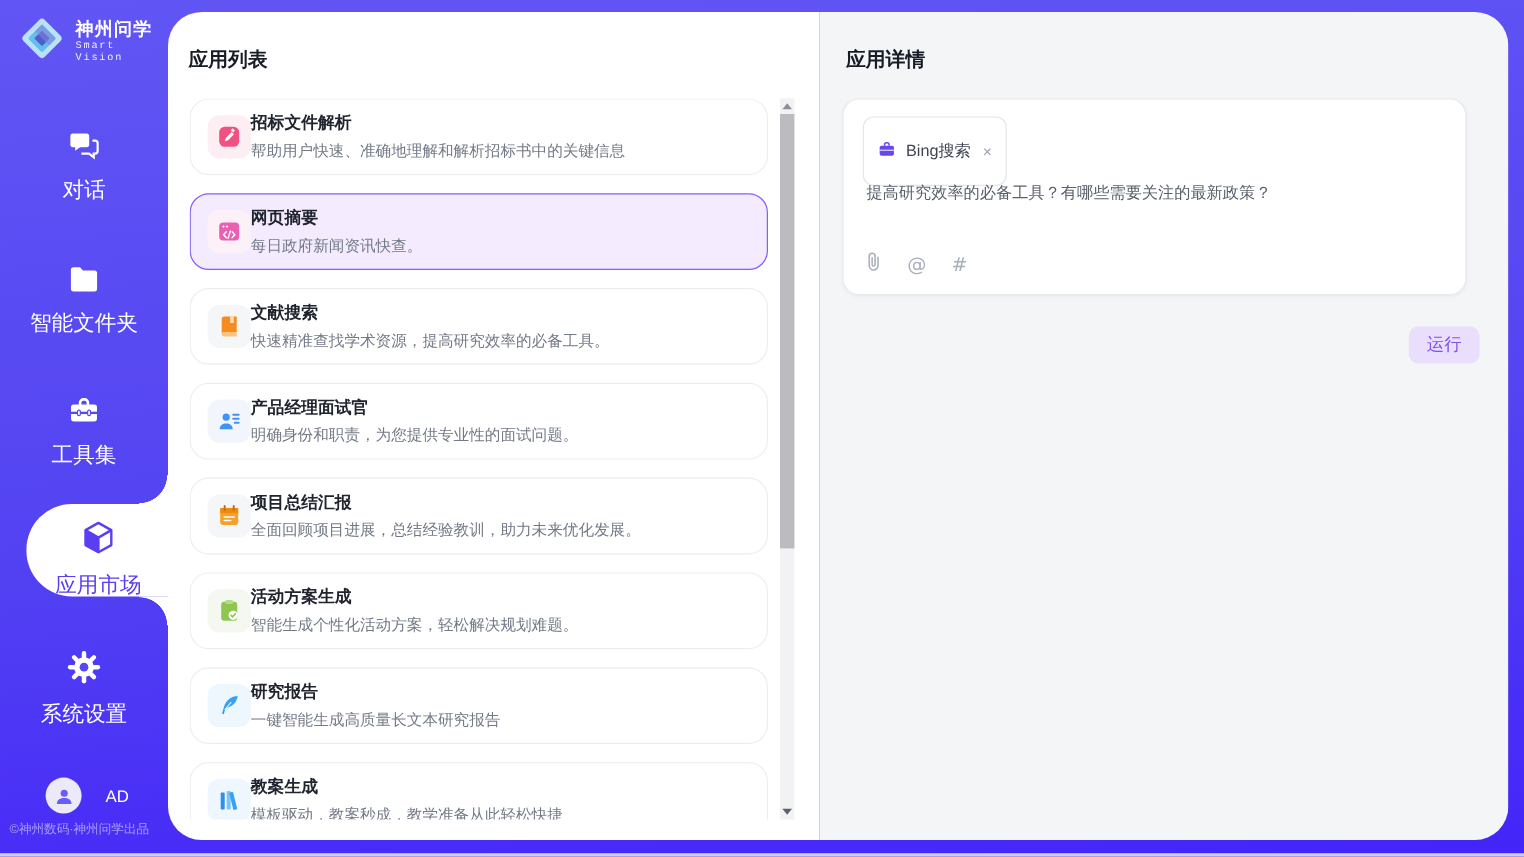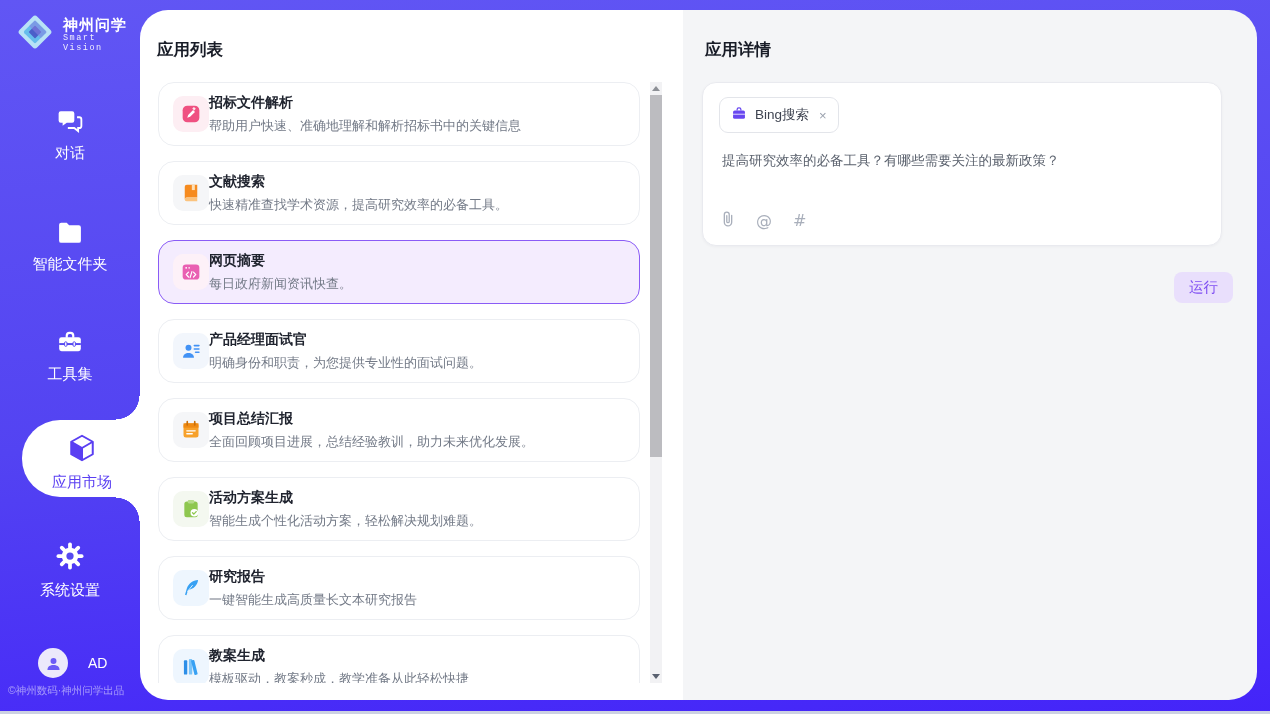--- a/index.html
+++ b/index.html
@@ -10,21 +10,21 @@
     background:linear-gradient(175deg,#6156f4 0%, #5343f2 55%, #4424f9 100%);
   }
   .bottom-strip { position:absolute; left:0; right:0; bottom:0; height:3px; background:#ccd1e2; }
 
   
   .sidebar { position:absolute; left:0; top:0; width:140px; height:100%; z-index:2; }
   .logo { position:absolute; top:12px; left:15px; display:flex; align-items:center; gap:8px; }
   .logo-name { color:#fff; font-size:15px; font-weight:bold; line-height:17px; letter-spacing:1px; }
   .logo-sub { color:rgba(255,255,255,.9); font-size:8.5px; letter-spacing:1.5px;font-family:Liberation Mono, monospace; }
   .nav-item { position:absolute; left:0; width:140px; display:flex; flex-direction:column;
-              align-items:center; gap:7px; color:#fff; font-size:15px; cursor:pointer; z-index:3; }
+              align-items:center; gap:7px; color:#fff; font-size:18px; cursor:pointer; z-index:3; }
   .nav-item .lbl.u { }
   .nav-chat { top:108px; } .nav-folder { top:221px; } .nav-tools { top:329px; }
   .nav-market { top:433px; color:#5a3ff2;padding-left:24px; } .nav-settings { top:541px; }
   .bubble { position:absolute; top:420px; left:22px; width:118px; height:77px;
             background:#fff; border-radius:38px 0 0 38px; }
   .bubble::before { content:""; position:absolute; right:0; top:-24px; width:24px; height:24px;
             background:radial-gradient(circle at 0 0, rgba(0,0,0,0) 23px, #fff 23.5px); }
   .bubble::after { content:""; position:absolute; right:0; bottom:-24px; width:24px; height:24px;
             background:radial-gradient(circle at 0 24px, rgba(0,0,0,0) 23px, #fff 23.5px); }
   .user { position:absolute; top:648px; left:38px; display:flex; align-items:center; gap:20px;
@@ -64,21 +64,21 @@
             border-bottom:5px solid #8d9096; }
   .tri-down { width:0; height:0; border-left:4px solid transparent; border-right:4px solid transparent;
             border-top:5px solid #5a6170; }
   .sb-thumb { position:absolute; top:13px; left:0; width:12px; height:362px; background:#bcbcc0; cursor:grab; }
 
   
   .detail-card { position:absolute; top:72px; left:19px; width:520px; height:164px;
                  background:#fff; border:1px solid #e9eaef; border-radius:14px;
                  box-shadow:0 1px 3px rgba(20,20,60,.04); }
   .chip { position:absolute; top:14px; left:16px; display:inline-flex; align-items:center; gap:8px;
-          padding:8px 11px; border:1px solid #e3e5ea; border-radius:9px; background:#fff;
+          padding:19px 11px; border:1px solid #e3e5ea; border-radius:9px; background:#fff;
           font-size:13.5px; color:#3e4350; cursor:pointer; }
   .chip-x { color:#9aa1ad; font-size:13px; margin-left:2px; cursor:pointer; }
   .question { position:absolute; top:69px; left:19px; right:18px; font-size:13.5px; color:#5a616d; cursor:text; }
   .composer { position:absolute; bottom:13px; left:18px; display:flex; gap:21px; align-items:center;
               color:#a9afbb; }
   .composer .sym { font-size:16px; line-height:16px; cursor:pointer; font-family:"DejaVu Sans", sans-serif; }
   .run-btn { position:absolute; top:262px; right:24px; padding:6px 15px; background:#e9dffc;
              color:#8050f2; font-size:14.5px; border-radius:8px; border:none; cursor:pointer;
              font-family:"Liberation Sans", sans-serif; }
 </style>
@@ -191,52 +191,52 @@
             <path d="M7.5 16.5l1.1-3.4 5.9-5.9 2.3 2.3-5.9 5.9-3.4 1.1z" fill="#fff"></path>
             <path d="M13.5 5.5l2-2 2.3 2.3-2 2z" fill="#fff" opacity=".85"></path>
           </svg>
         </span>
         <span>
           <div class="card-title">招标文件解析</div>
           <div class="card-desc">帮助用户快速、准确地理解和解析招标书中的关键信息</div>
         </span>
       </div>
 
-      <div class="card">
-        <span class="card-icon ic-2">
-          <svg width="20" height="20" viewBox="0 0 24 24">
-            <path d="M4.5 4.5A2.5 2.5 0 0 1 7 2h12.5v15.5H7a2.5 2.5 0 0 0-2.5 2.5z" fill="#f68b1f"></path>
-            <path d="M4.5 20a2.5 2.5 0 0 1 2.5-2.5h12.5V22H7A2.5 2.5 0 0 1 4.5 20z" fill="#fbc37e"></path>
-            <rect x="13" y="2" width="3.6" height="6.5" fill="#fddfb6"></rect>
-          </svg>
-        </span>
-        <span>
-          <div class="card-title">文献搜索</div>
-          <div class="card-desc">快速精准查找学术资源，提高研究效率的必备工具。</div>
-        </span>
-      </div>
-
       <div class="card selected">
         <span class="card-icon ic-3">
           <svg width="20" height="20" viewBox="0 0 24 24">
             <rect x="2" y="3" width="20" height="18" rx="4" fill="#e95fb2"></rect>
             <circle cx="6.2" cy="7" r="1.1" fill="#fff"></circle>
             <circle cx="9.8" cy="7" r="1.1" fill="#fff" opacity=".8"></circle>
             <path d="M9 12.2l-2.6 2.9L9 18" fill="none" stroke="#fff" stroke-width="1.5" stroke-linecap="round"></path>
             <path d="M15 12.2l2.6 2.9L15 18" fill="none" stroke="#fff" stroke-width="1.5" stroke-linecap="round"></path>
             <path d="M13.1 11.6l-2.2 7.2" stroke="#fff" stroke-width="1.4" stroke-linecap="round"></path>
           </svg>
         </span>
         <span>
           <div class="card-title">网页摘要</div>
           <div class="card-desc">每日政府新闻资讯快查。</div>
         </span>
       </div>
 
       <div class="card">
+        <span class="card-icon ic-2">
+          <svg width="20" height="20" viewBox="0 0 24 24">
+            <path d="M4.5 4.5A2.5 2.5 0 0 1 7 2h12.5v15.5H7a2.5 2.5 0 0 0-2.5 2.5z" fill="#f68b1f"></path>
+            <path d="M4.5 20a2.5 2.5 0 0 1 2.5-2.5h12.5V22H7A2.5 2.5 0 0 1 4.5 20z" fill="#fbc37e"></path>
+            <rect x="13" y="2" width="3.6" height="6.5" fill="#fddfb6"></rect>
+          </svg>
+        </span>
+        <span>
+          <div class="card-title">文献搜索</div>
+          <div class="card-desc">快速精准查找学术资源，提高研究效率的必备工具。</div>
+        </span>
+      </div>
+
+      <div class="card">
         <span class="card-icon ic-4">
           <svg width="20" height="20" viewBox="0 0 24 24">
             <circle cx="9" cy="8" r="3.6" fill="#4292f5"></circle>
             <path d="M2.5 20c0-3.6 2.9-5.6 6.5-5.6s6.5 2 6.5 5.6z" fill="#4292f5"></path>
             <g stroke="#4292f5" stroke-width="1.9" stroke-linecap="round">
               <path d="M16 5.5h5.5M16 9.5h5.5M17.5 13.5h4"></path>
             </g>
           </svg>
         </span>
         <span>

